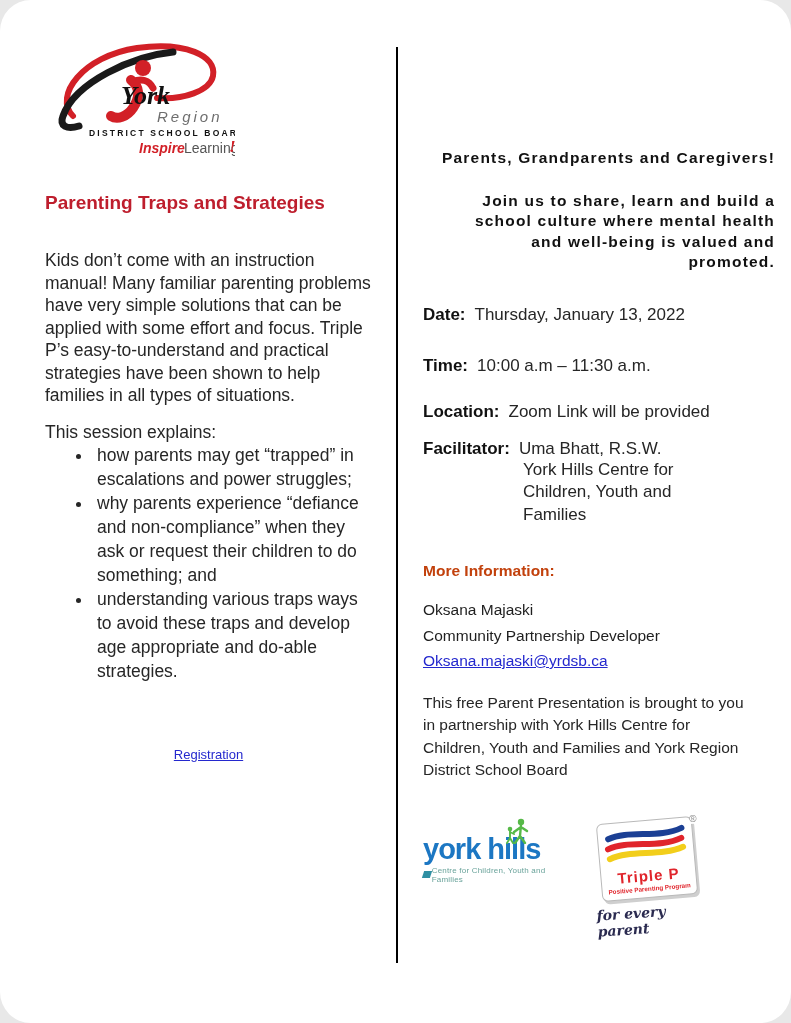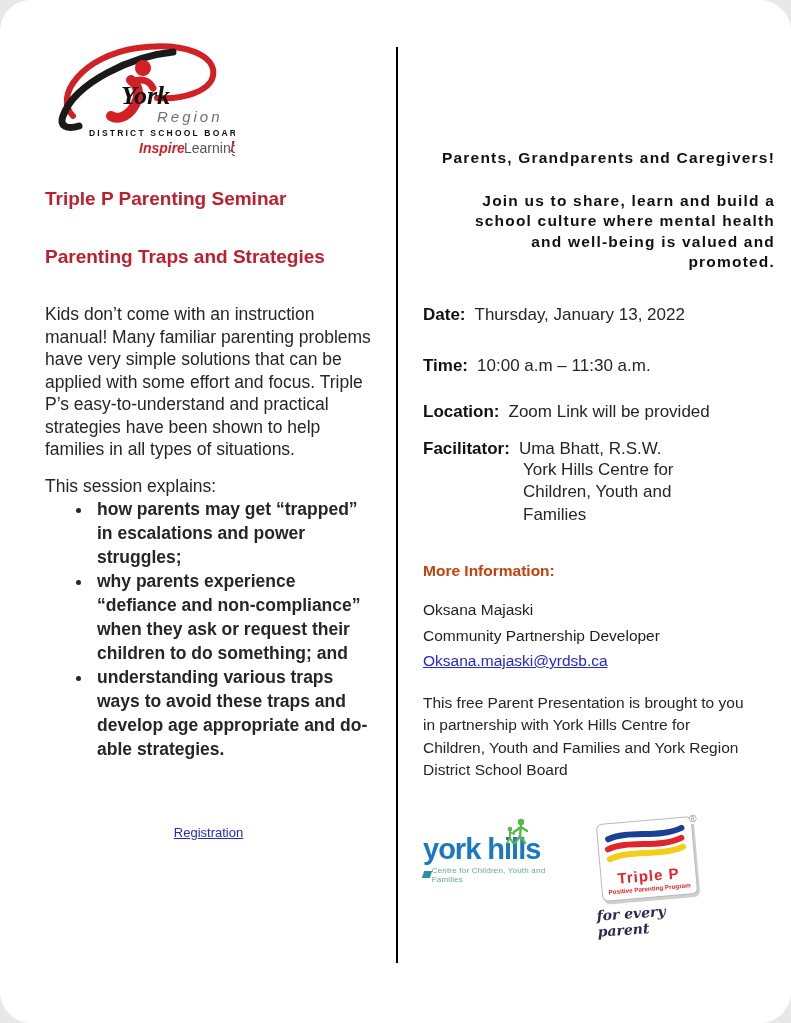--- a/index.html
+++ b/index.html
@@ -16,21 +16,21 @@
   .left-col { position:absolute; left:45px; top:38px; width:327px; }
 
   .yrdsb-logo { position:relative; width:190px; height:118px; margin-bottom:0; }
   .yrdsb-logo svg { position:absolute; left:0; top:0; }
 
   .h-red { color:#BE1E2D; font-weight:bold; font-size:19px; }
   .h1 { margin-top:32px; }
   .h2 { margin-top:36px; }
   .intro { margin-top:35px; font-size:17.5px; line-height:22.5px; color:#262626; }
   .session { margin-top:14px; font-size:17.5px; line-height:22px; color:#262626; }
-  ul.bullets { margin:0 0 0 0; padding-left:48px;font-weight:bold; }
+  ul.bullets { margin:0 0 0 0; padding-left:48px; }
   ul.bullets li { font-size:17.5px; line-height:24px; color:#262626; padding-left:4px; margin:0; }
   .reg-wrap { margin-top:62px; text-align:center; }
   .reg-link { color:#2428CE; font-size:13px; text-decoration:underline; cursor:pointer; }
 
   
   .right-col { position:absolute; left:423px; top:148px; width:352px; }
   .r-header { text-align:right; font-weight:bold; font-size:15.5px; letter-spacing:1.2px;
               line-height:20.5px; color:#111; }
   .r-header2 { margin-top:22px;margin-left:24px; }
   .details { margin-top:32px; font-size:17px; color:#262626; }
@@ -90,21 +90,20 @@
 
         <text x="76" y="66" font-family="Liberation Serif, DejaVu Serif, serif" font-weight="bold" font-style="italic" font-size="26" fill="#111">York</text>
         <text x="112" y="84" font-family="Liberation Sans, sans-serif" font-style="italic" font-size="15" letter-spacing="3" fill="#6e6e6e">Region</text>
         <text x="44" y="98" font-family="Liberation Sans, sans-serif" font-weight="bold" font-size="8.5" letter-spacing="2.2" fill="#111">DISTRICT SCHOOL BOARD</text>
         <text x="94" y="115" font-family="Liberation Sans, sans-serif" font-weight="bold" font-style="italic" font-size="14" fill="#D22027">Inspire</text>
         <text x="139" y="115" font-family="Liberation Sans, sans-serif" font-size="14" fill="#555">Learning</text>
         <text x="184" y="114" font-family="Liberation Serif, serif" font-weight="bold" font-style="italic" font-size="17" fill="#D22027">!</text>
       </svg>
     </div>
 
-    <div class="h-red h1">Triple P Parenting Seminar</div>
     <div class="h-red h2">Parenting Traps and Strategies</div>
 
     <p class="intro">Kids don’t come with an instruction manual! Many familiar parenting problems have very simple solutions that can be applied with some effort and focus. Triple P’s easy-to-understand and practical strategies have been shown to help families in all types of situations.</p>
 
     <div class="session">This session explains:</div>
 
     <ul class="bullets">
       <li>how parents may get “trapped” in escalations and power struggles;</li>
       <li>why parents experience “defiance and non-compliance” when they ask or request their children to do something; and</li>
       <li>understanding various traps ways to avoid these traps and develop age appropriate and do-able strategies.</li>

